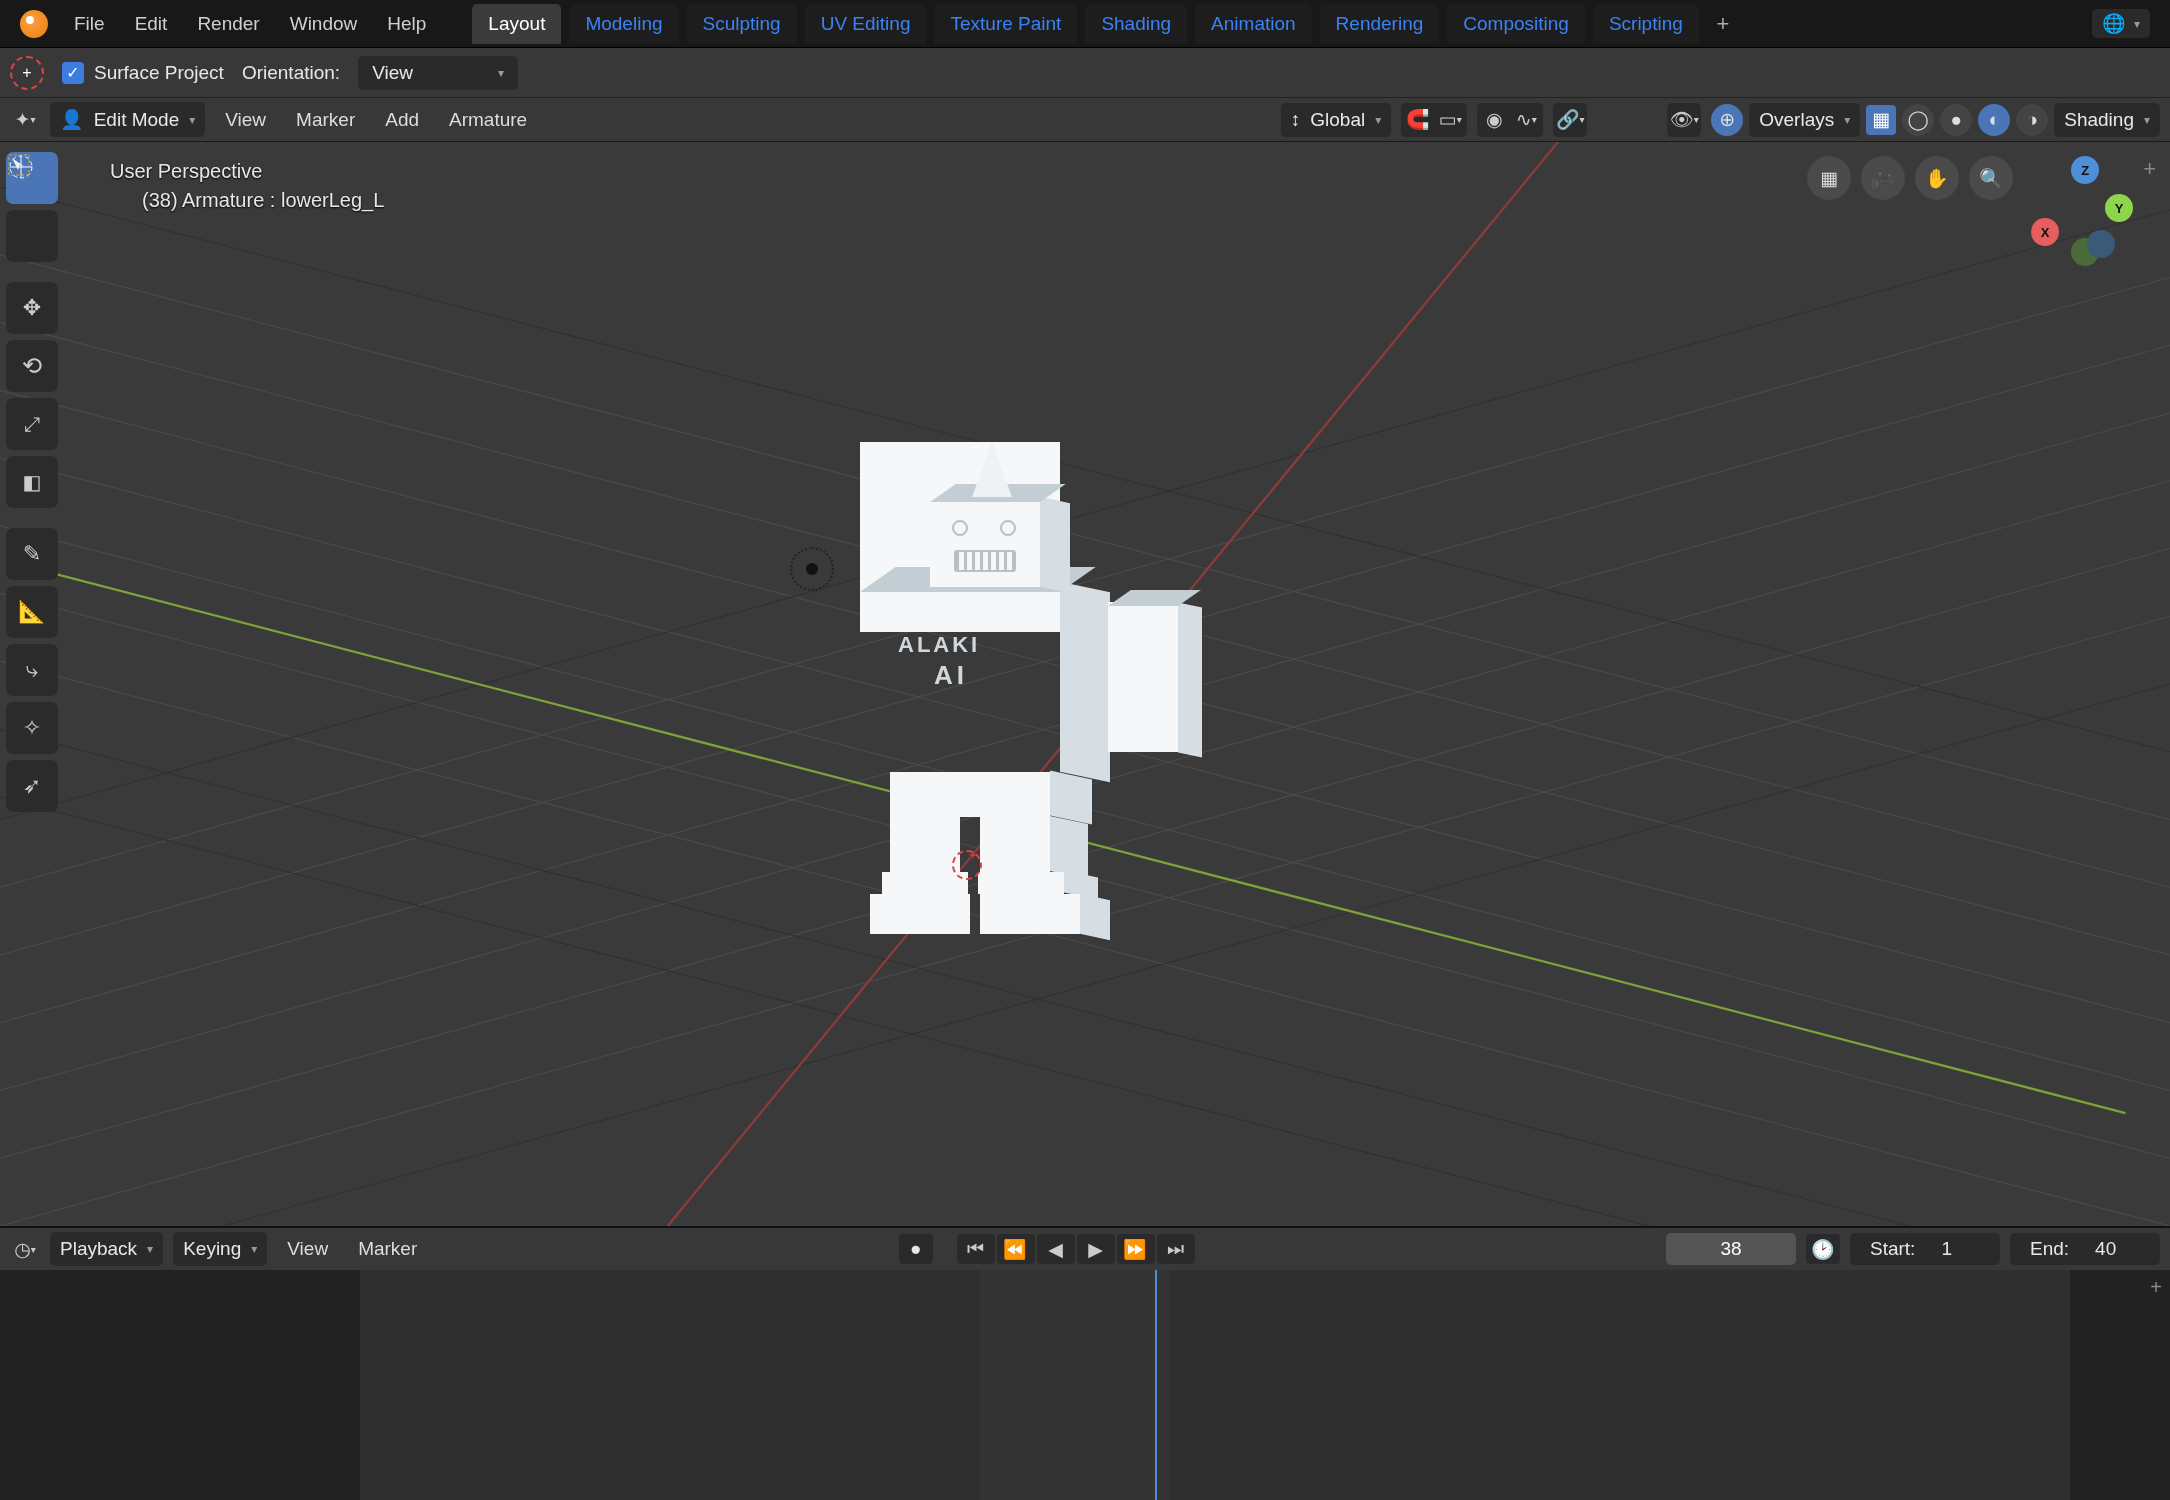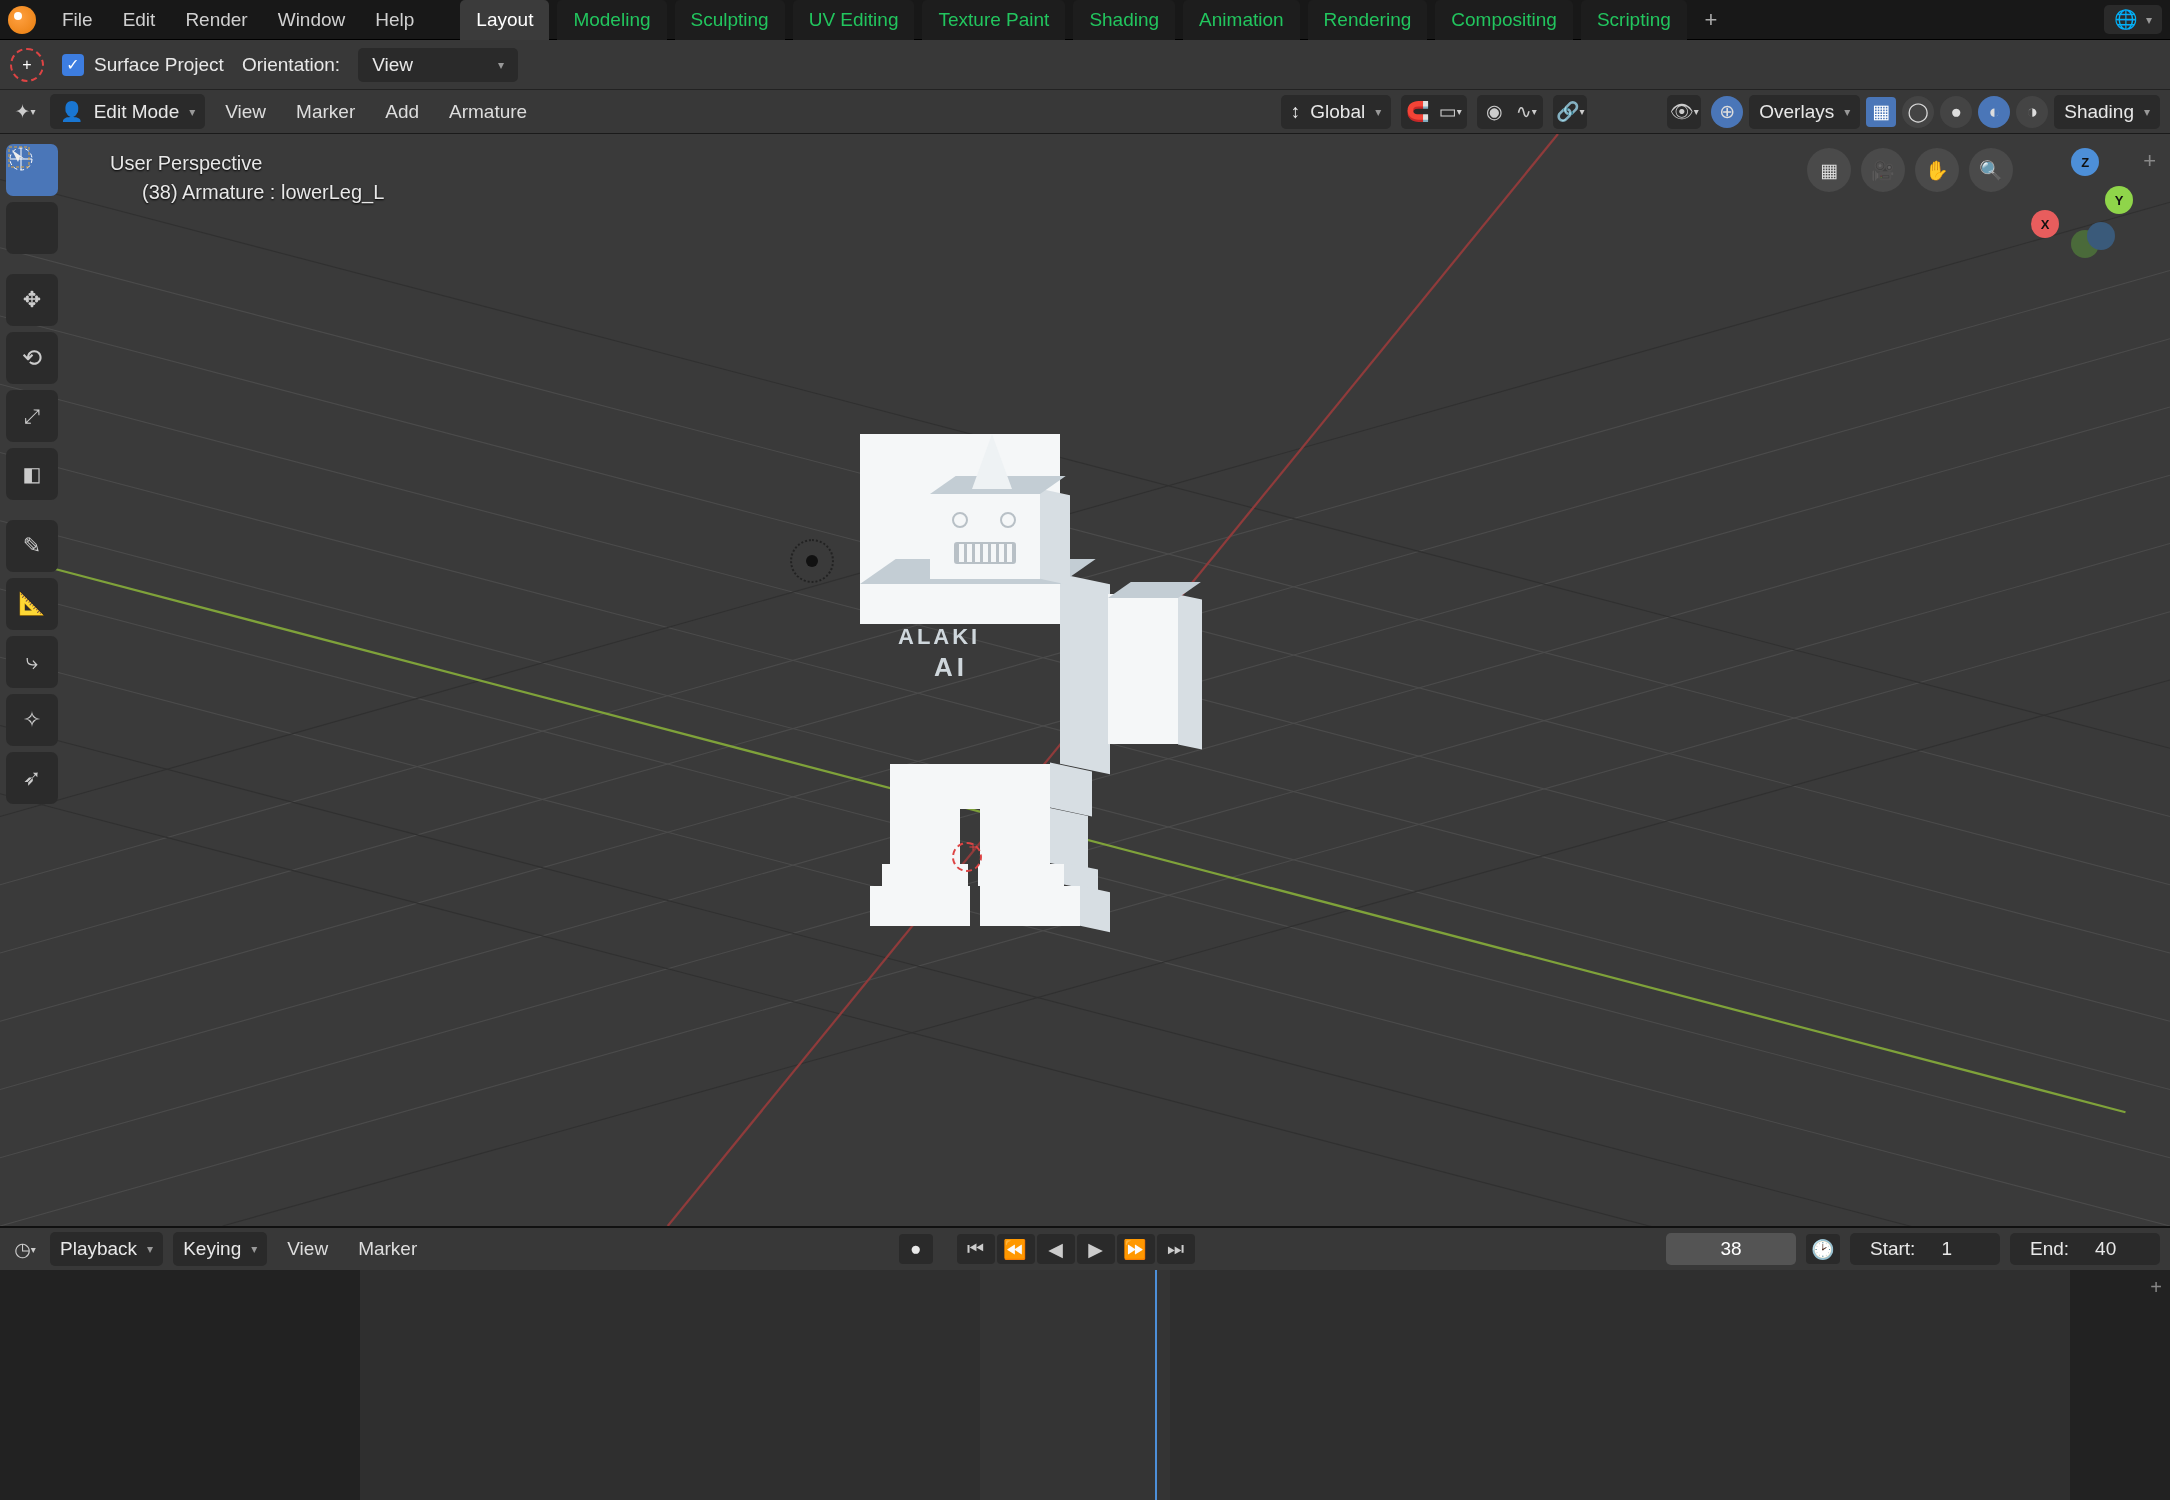--- a/index.html
+++ b/index.html
@@ -1,25 +1,25 @@
 <!DOCTYPE html>
 <html><head>
 <meta charset="utf-8">
 <style>
   * { margin: 0; padding: 0; box-sizing: border-box; font-family: -apple-system, BlinkMacSystemFont, "Segoe UI", sans-serif; user-select: none; }
   html, body { width: 100%; height: 100%; background: #232323; color: #e8e8e8; font-size: 19px; overflow: hidden; }
   body { display: flex; flex-direction: column; }
 
   
-  .top-menu { height: 40px; background: #181818; display: flex; align-items: center; padding: 0 8px; gap: 2px; border-bottom: 1px solid #000; }
+  .top-menu { height: 48px; background: #181818; display: flex; align-items: center; padding: 0 20px; gap: 2px; border-bottom: 1px solid #000; }
   .blender-logo { width: 28px; height: 28px; border-radius: 50%; background: radial-gradient(circle at 40% 40%, #ffa040, #e87d0d); margin-right: 10px; position: relative; }
   .blender-logo::after { content: ""; position: absolute; top: 6px; left: 6px; width: 8px; height: 8px; border-radius: 50%; background: #fff; }
   .menu-item { padding: 5px 14px; color: #d0d0d0; cursor: pointer; border-radius: 4px; }
   .workspace-tabs { margin-left: 30px; display: flex; gap: 8px; }
-  .workspace-tab { padding: 9px 16px; color: #22c55e; background: #1d1d1d; cursor: pointer; border-radius: 5px 5px 0 0; }
+  .workspace-tab { padding: 9px 16px; color: #3b82f6; background: #1d1d1d; cursor: pointer; border-radius: 5px 5px 0 0; }
   .workspace-tab.active { background: #3b3b3b; color: #fff; }
   .workspace-add { width: 32px; display: flex; align-items: center; justify-content: center; color: #aaa; font-size: 22px; cursor: pointer; }
   .top-right { margin-left: auto; display: flex; align-items: center; gap: 8px; color:#bbb; }
   .scene-drop { background:#2a2a2a; border-radius:5px;padding:3px 10px;display:flex;align-items:center;gap:8px; }
 
   
   .tool-header { height: 50px; background: #383838; display: flex; align-items: center; padding: 0 10px; gap: 18px; border-bottom: 1px solid #222; }
   .cursor-icon { width: 34px; height: 34px; border-radius: 50%; border: 2px dashed #d44; display:flex; align-items:center; justify-content:center; }
   .cursor-icon::after { content:"+"; color:#fff; font-size:16px;}
   .checkbox { width:22px;height:22px;border-radius:4px;background:#3d7de0;display:flex;align-items:center;justify-content:center;color:#fff;font-size:16px;}

